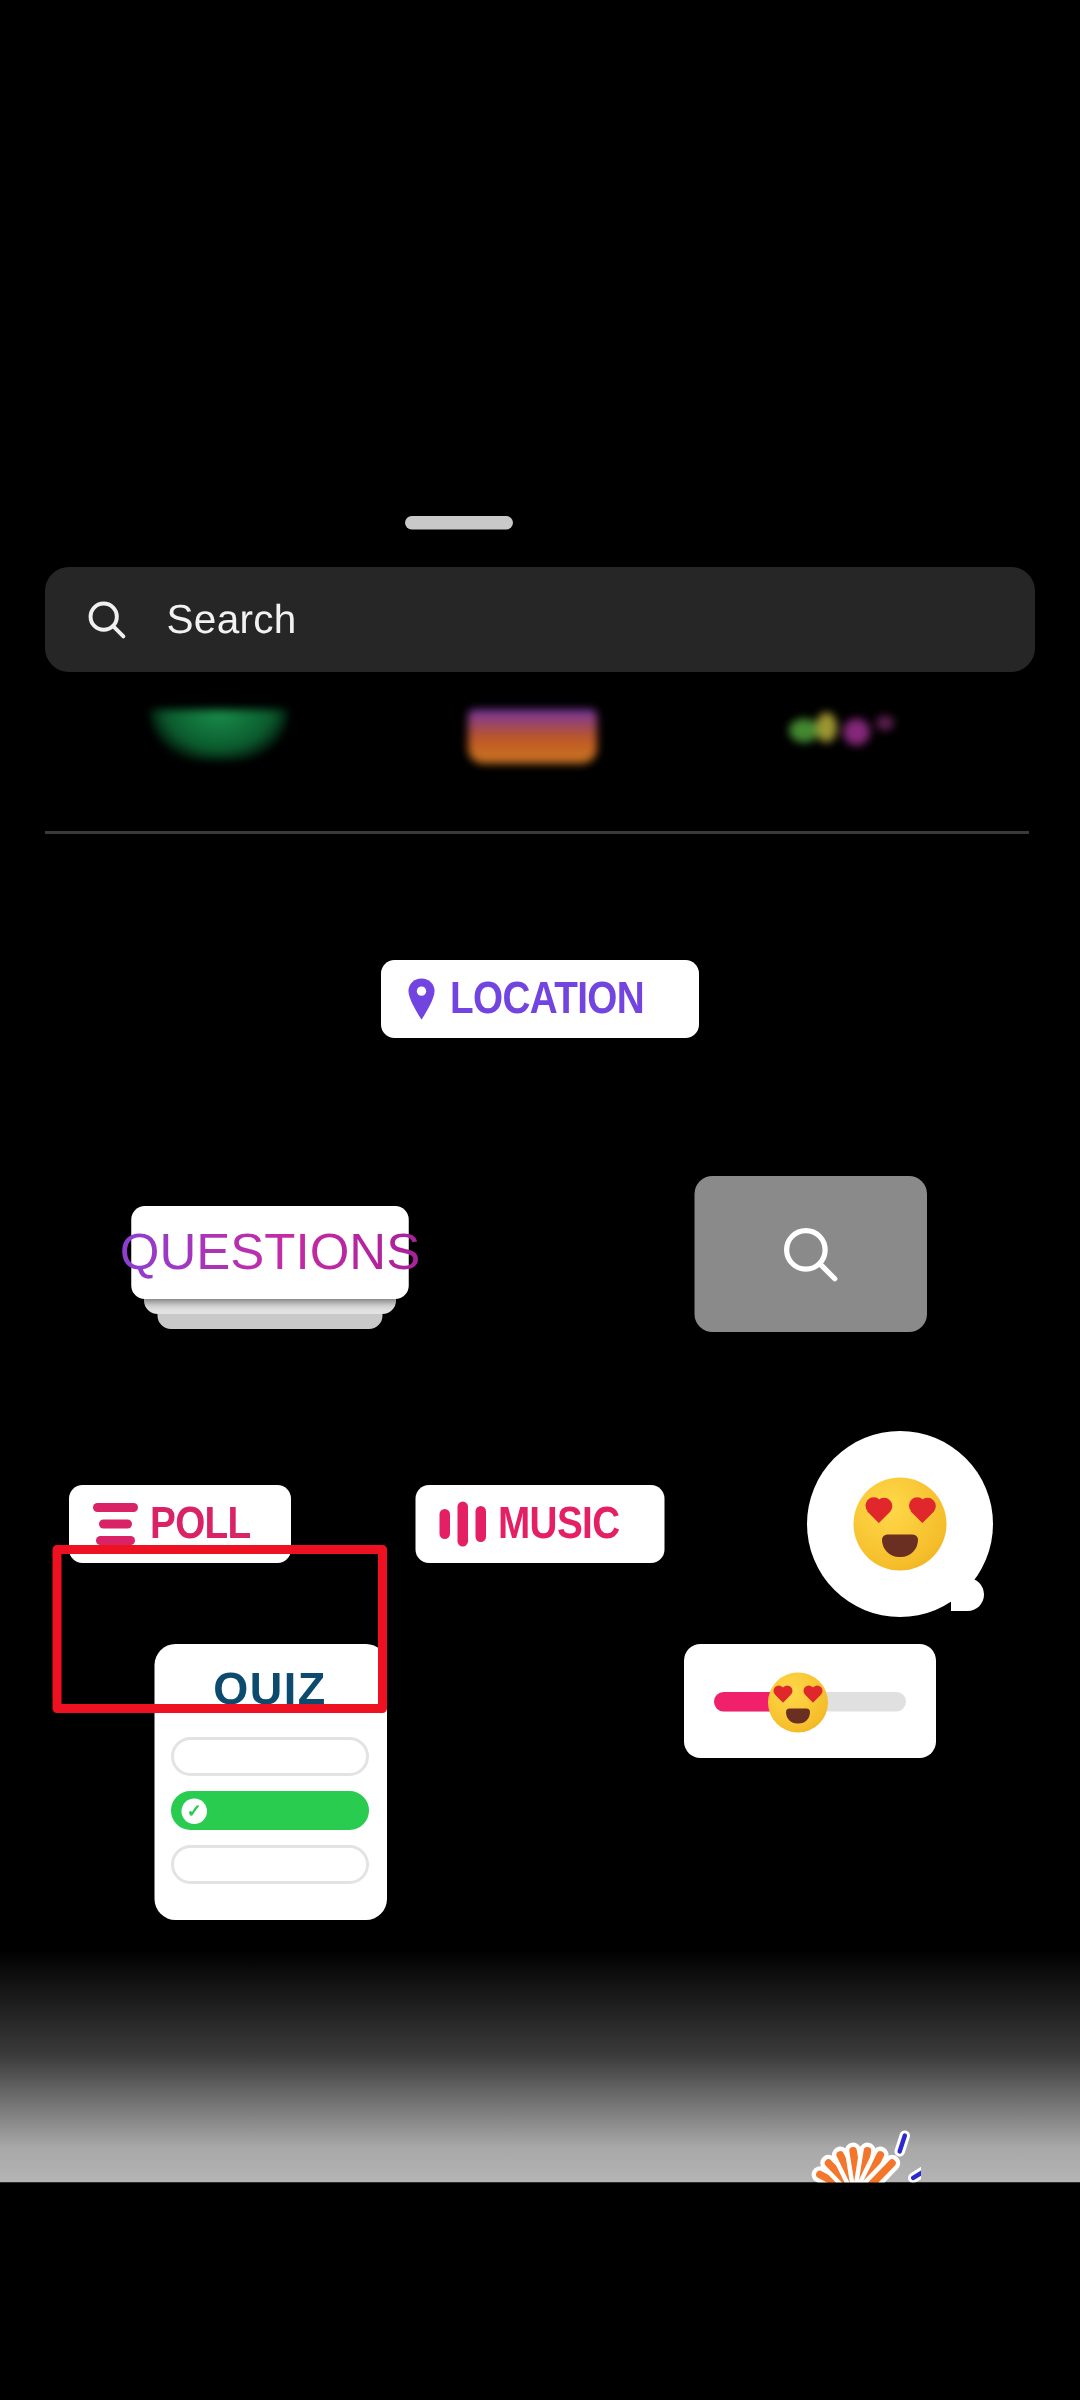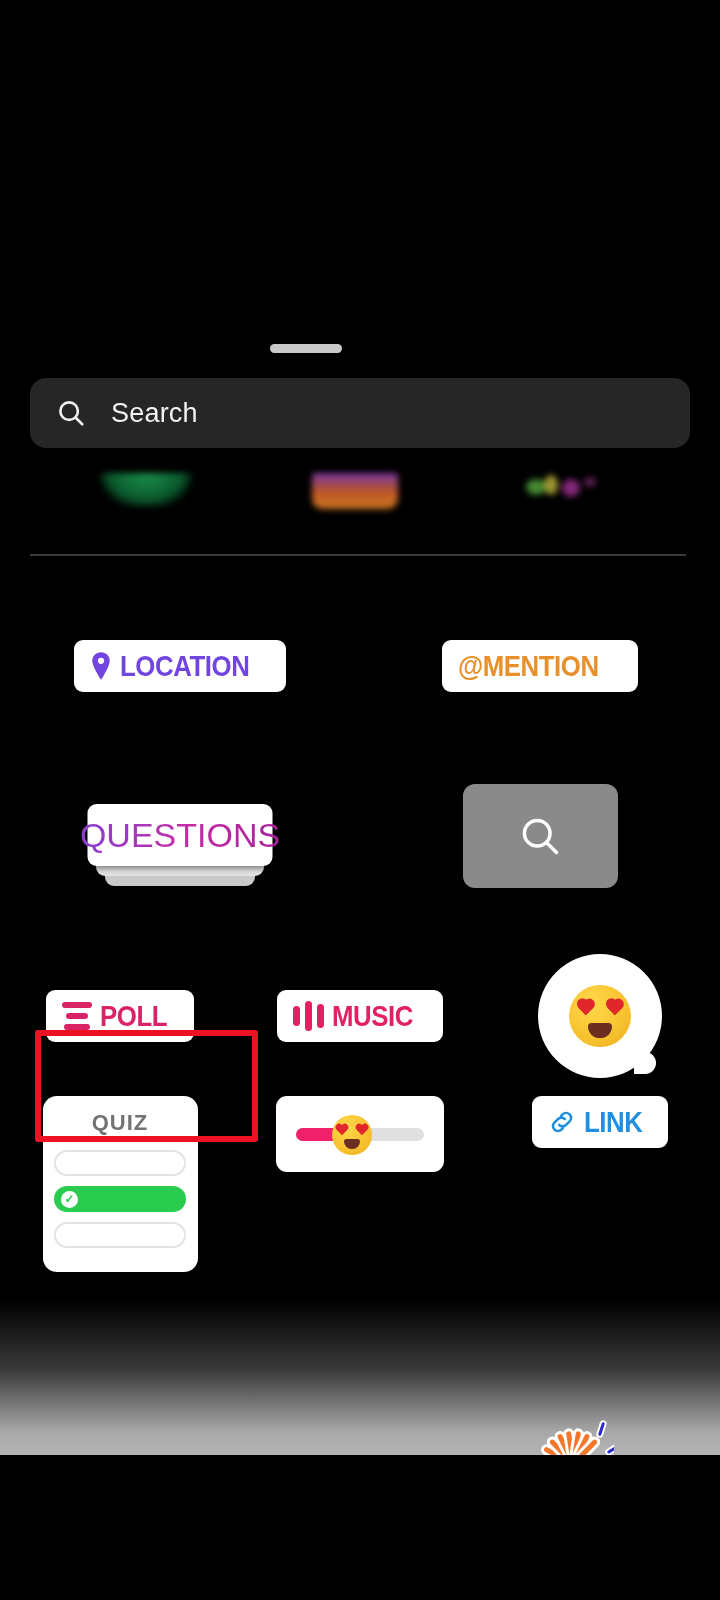--- a/index.html
+++ b/index.html
@@ -111,21 +111,21 @@
     -webkit-background-clip:text; background-clip:text; color:transparent;
   }
   .txt-questions{
     font-size:34px;
     background:linear-gradient(90deg,#8b3fd1 0%, #c52ba5 55%, #a8219b 100%);
     -webkit-background-clip:text; background-clip:text; color:transparent;
   }
   .txt-music{ color:#e51f64; }
   .txt-poll{ color:#d92366; }
   .txt-link{ color:#1f8fe0; }
-  .txt-quiz{ color:#737373; font-size:22px; letter-spacing:1px; }
+  .txt-quiz{ color:#0c4a6e; font-size:30px; letter-spacing:1px; }
 
   
   .r1{ height:140px; }
 
   
   .r2{ height:200px; }
   .questions-stack{ position:relative; width:185px; height:100px; }
   .questions-stack .layer{
     position:absolute; left:50%; transform:translateX(-50%);
     border-radius:9px; background:#dedede;
@@ -361,25 +361,20 @@
             <span class="gi">
               <svg width="22" height="28" viewBox="0 0 24 30">
                 <path d="M12 0C6.5 0 2.5 4 2.5 9.2c0 6.8 9.5 20.8 9.5 20.8s9.5-14 9.5-20.8C21.5 4 17.5 0 12 0z" fill="#7245e0"></path>
                 <circle cx="12" cy="9.3" r="3.4" fill="#fff"></circle>
               </svg>
             </span>
             <span class="label txt-location">LOCATION</span>
           </div>
         </div>
 
-        <div class="cell">
-          <div class="pill">
-            <span class="label txt-mention">@MENTION</span>
-          </div>
-        </div>
 
 
       </div>
 
       <div class="row r2">
 
         <div class="cell">
           <div class="questions-stack">
             <div class="layer l3"></div>
             <div class="layer l2"></div>
@@ -460,31 +455,20 @@
                 <div class="eyes">
                     <span class="heart"></span>
                     <span class="heart"></span>
                   </div>
                 <div class="mouth"></div>
               </div>
             </div>
           </div>
         </div>
 
-        <div class="cell">
-          <div class="pill">
-            <span class="gi">
-              <svg width="28" height="28" viewBox="0 0 24 24" fill="none" stroke="#1f8fe0" stroke-width="2.2" stroke-linecap="round">
-                <path d="M9.5 14.5a4.2 4.2 0 0 0 6 0l3-3a4.24 4.24 0 0 0-6-6l-1.2 1.2"></path>
-                <path d="M14.5 9.5a4.2 4.2 0 0 0-6 0l-3 3a4.24 4.24 0 0 0 6 6l1.2-1.2"></path>
-              </svg>
-            </span>
-            <span class="label txt-link">LINK</span>
-          </div>
-        </div>
 
       </div>
 
     </div>
 
     <div class="highlight-box"></div>
 
     <div class="bottom-fade"></div>
     <div class="flower">
       <span class="petal" style="transform:rotate(-62deg)"></span>

